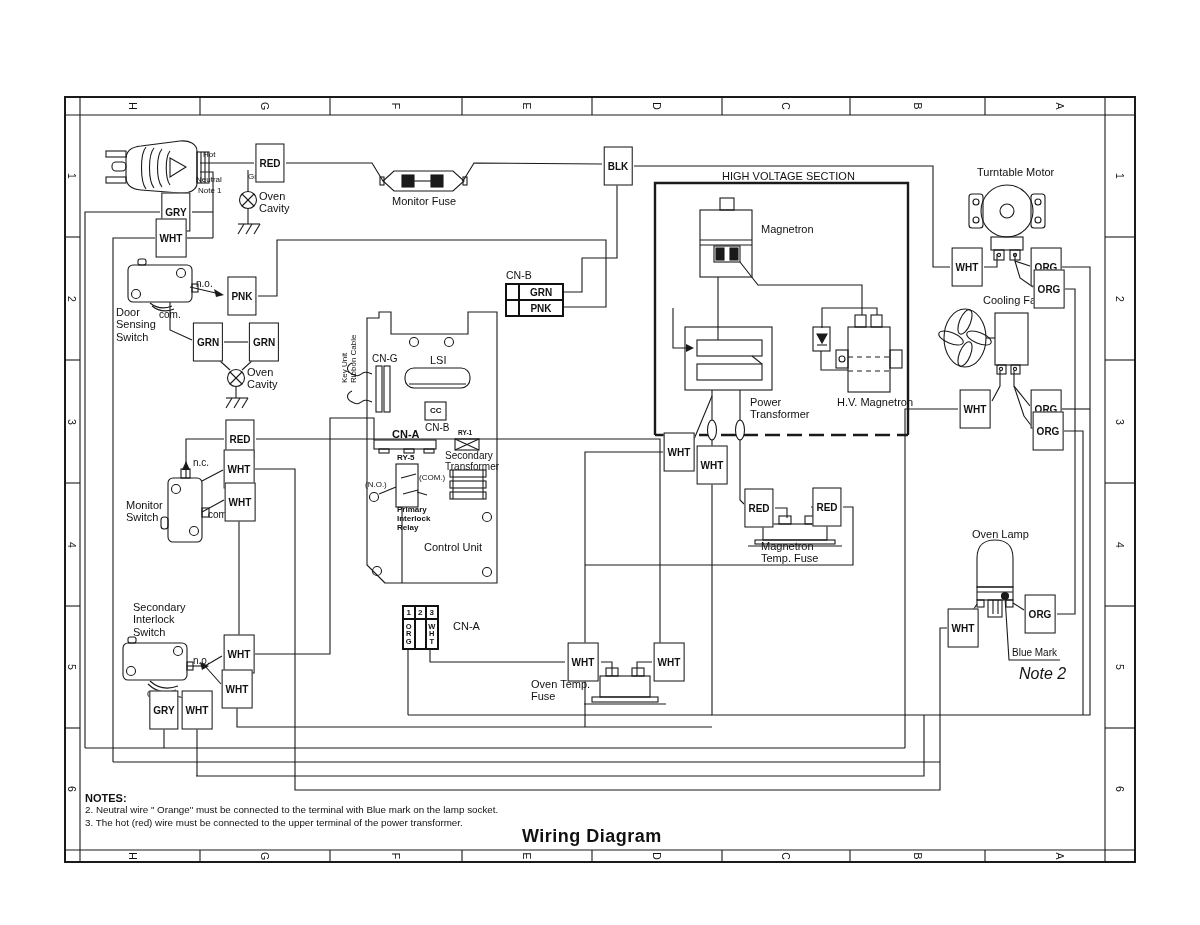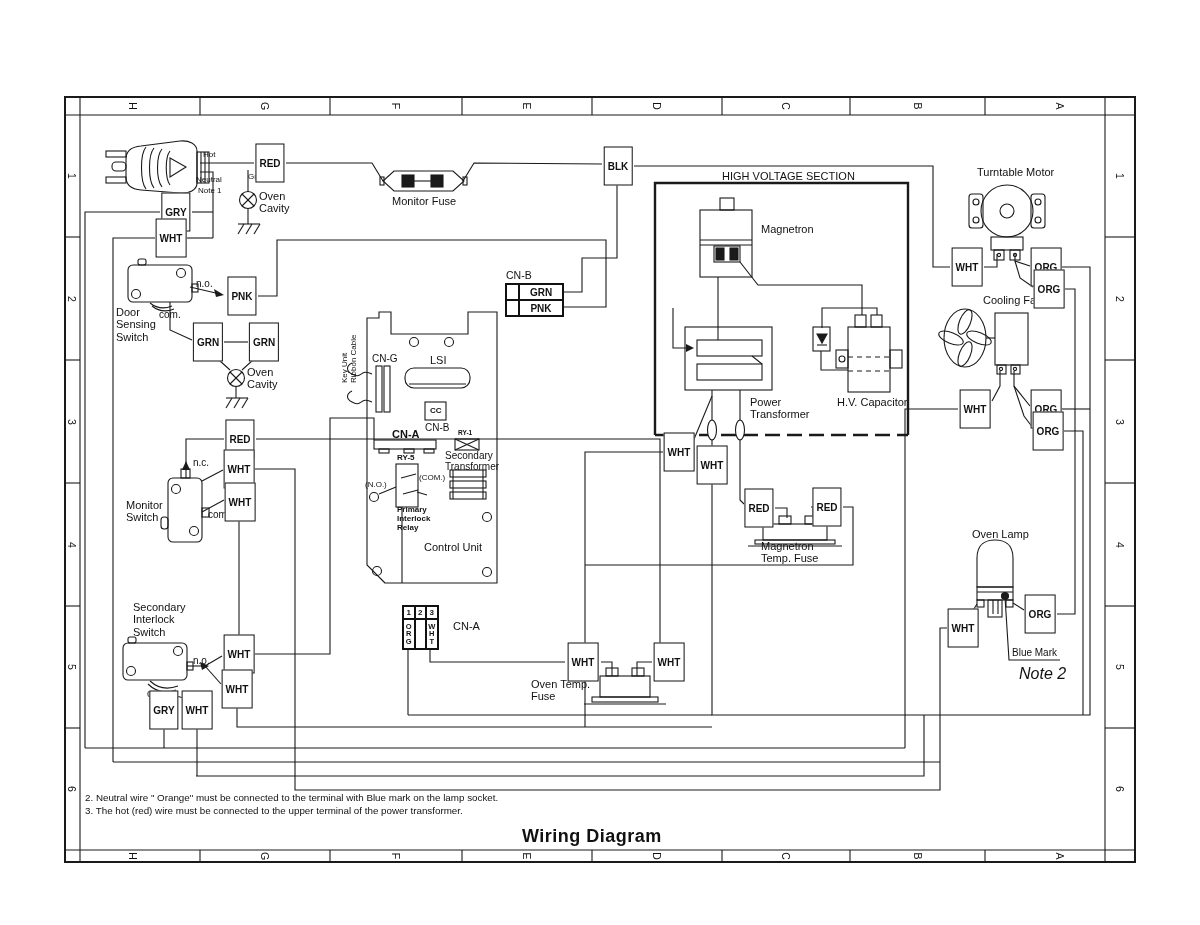--- a/index.html
+++ b/index.html
@@ -387,20 +387,21 @@
     <div class="cell">
       <span class="vert">ORG</span>
       </div>
     <div class="cell"></div>
     <div class="cell">
       <span class="vert">WHT</span>
       </div>
   </div>
 
   <div id="notes">
+    <div id="notes-heading">NOTES:</div>
     <div id="notes-list">
         <div class="note-line">2. Neutral wire   " Orange" must be connected to the terminal with Blue mark on the lamp socket.</div>
         <div class="note-line">3. The hot (red) wire must be connected to the upper terminal of the power transformer.</div>
       </div>
   </div>
 
   <div id="title">Wiring Diagram</div>
 
   <div id="tags-layer">
       <div class="tag" style="left: 270px; top: 163px;">RED</div>
@@ -445,21 +446,21 @@
 Switch</div>
       <div class="lbl" style="left: 196px; top: 278px; font-size: 10px;">n.o.</div>
       <div class="lbl" style="left: 159px; top: 309px; font-size: 10px;">com.</div>
       <div class="lbl" style="left: 247px; top: 366px; font-size: 11px;">Oven
 Cavity</div>
       <div class="lbl" style="left: 506px; top: 270px; font-size: 10.5px;">CN-B</div>
       <div class="lbl" style="left: 722px; top: 170px; font-size: 11px;">HIGH VOLTAGE SECTION</div>
       <div class="lbl" style="left: 761px; top: 223px; font-size: 11px;">Magnetron</div>
       <div class="lbl" style="left: 750px; top: 396px; font-size: 11px;">Power
 Transformer</div>
-      <div class="lbl" style="left: 837px; top: 396px; font-size: 11px;">H.V. Capacitor</div>
+      <div class="lbl" style="left: 837px; top: 396px; font-size: 11px;">H.V. Magnetron</div>
       <div class="lbl" style="left: 977px; top: 166px; font-size: 11px;">Turntable Motor</div>
       <div class="lbl" style="left: 983px; top: 294px; font-size: 11px;">Cooling Fan</div>
       <div class="lbl" style="left: 341px; top: 383px; font-size: 8px; transform: rotate(-90deg); transform-origin: left top;">Key Unit
 Ribbon Cable</div>
       <div class="lbl" style="left: 372px; top: 353px; font-size: 10px;">CN-G</div>
       <div class="lbl" style="left: 430px; top: 354px; font-size: 11px;">LSI</div>
       <div class="lbl b" style="left: 430px; top: 407px; font-size: 8px;">CC</div>
       <div class="lbl" style="left: 425px; top: 422px; font-size: 10px;">CN-B</div>
       <div class="lbl b" style="left: 392px; top: 428px; font-size: 11px;">CN-A</div>
       <div class="lbl b" style="left: 458px; top: 429px; font-size: 6.5px;">RY-1</div>

